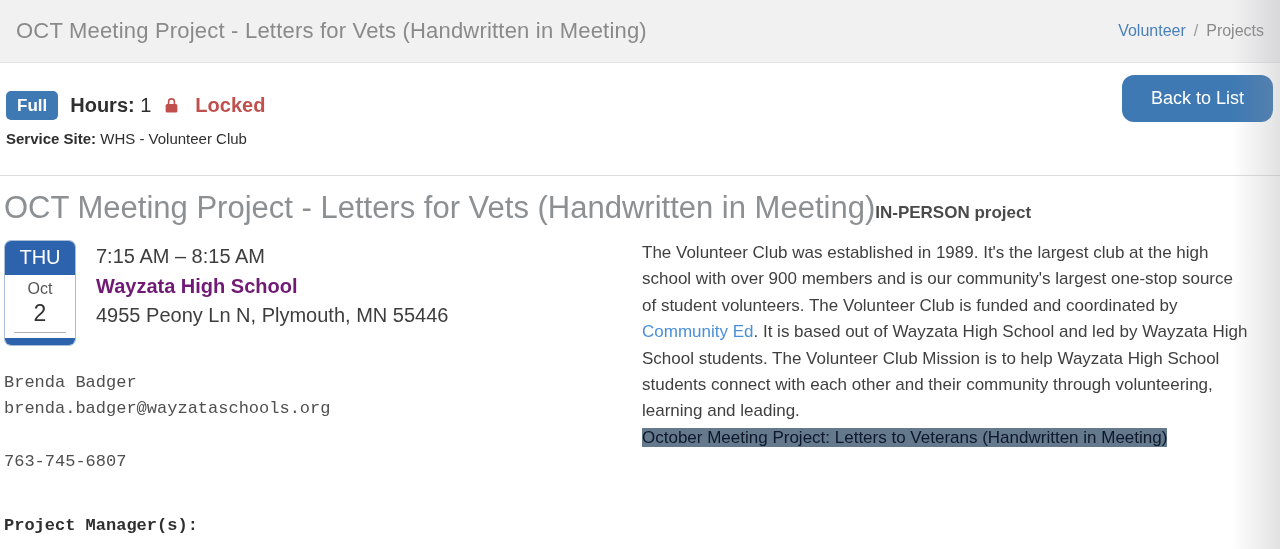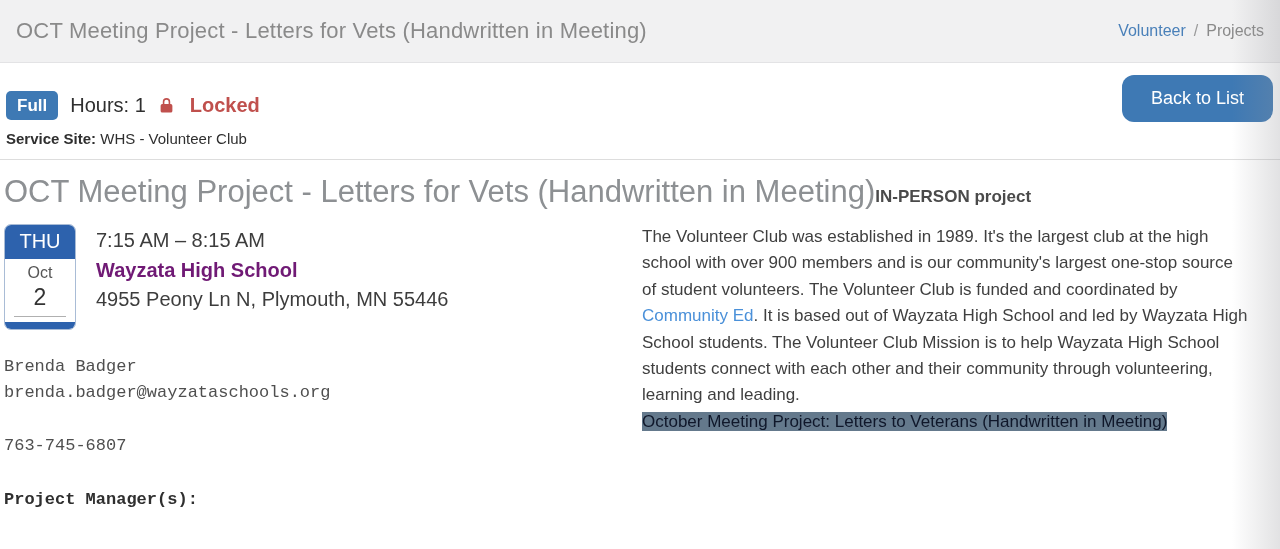--- a/index.html
+++ b/index.html
@@ -20,28 +20,28 @@
   .topbar{
     height:63px;background:#f1f1f2;border-bottom:1px solid #e3e3e5;
     display:flex;align-items:center;justify-content:space-between;
     padding:0 16px;
   }
   .page-title{font-size:22px;font-weight:400;color:#8a8a8a;letter-spacing:.2px;}
   .breadcrumb{font-size:16px;color:#8a8a8a;display:flex;align-items:center;gap:8px;}
   .breadcrumb a{color:var(--breadcrumb-link);text-decoration:none;cursor:pointer;}
   .breadcrumb .sep{color:#9a9a9a;}
   
-  .summary{position:relative;padding:28px 16px 12px 6px;border-bottom:1px solid #dddddd;}
+  .summary{position:relative;padding:28px 16px 28px 6px;border-bottom:1px solid #dddddd;}
   .status-row{display:flex;align-items:center;gap:12px;margin-bottom:10px;}
   .badge{
     background:var(--accent-blue);color:#fff;font-weight:700;font-size:17px;
     padding:6px 11px;border-radius:5px;line-height:1;
   }
   .hours{font-size:20px;color:#2f2f2f;}
-  .hours b{font-weight:400;}
+  .hours b{font-weight:700;}
   .locked{display:flex;align-items:center;gap:15px;color:var(--locked-red);font-weight:700;font-size:20px;}
   .locked svg{width:17px;height:19px;fill:currentColor;}
   .service-site{font-size:15px;color:#2f2f2f;}
   .service-site b{font-weight:700;}
   .back-btn{
     position:absolute;right:7px;top:12px;
     background:var(--accent-blue);color:#fff;border:none;border-radius:12px;
     font-family:inherit;font-size:18px;padding:13px 29px;cursor:pointer;
   }
   
@@ -59,21 +59,21 @@
   .cal-month{font-size:16px;color:#555;padding-top:5px;}
   .cal-day{
     font-size:23px;color:#333;padding:2px 0 5px;margin:0 9px;
     border-bottom:1px solid #b0b0b0;
   }
   .cal-foot{height:7px;background:var(--calendar-blue);margin-top:5px;}
   .event-info{font-size:20px;color:#3d3d3d;line-height:1.48;padding-top:2px;}
   .loc-name{font-weight:700;color:#701a75;}
   .contact{margin-top:24px;font-size:17px;color:#4f4f4f;line-height:1.55;font-family:Liberation Mono, monospace;}
   .phone{margin-top:26px;}
-  .pm-label{margin-top:28px;font-weight:700;color:#2f2f2f;}
+  .pm-label{margin-top:38px;font-weight:700;color:#2f2f2f;}
   .right-col{width:606px;font-size:17px;color:#3f3f3f;line-height:26.4px;}
   .desc-link{color:var(--link-blue);text-decoration:none;cursor:pointer;}
   .highlight{background:var(--highlight-bg);color:#0f172a;}
   
   .edge-shade{
     position:absolute;top:0;right:0;width:48px;height:549px;
     background:linear-gradient(to right,rgba(150,150,155,0) 0%,rgba(150,150,155,0.28) 100%);
     pointer-events:none;
   }
 </style>

